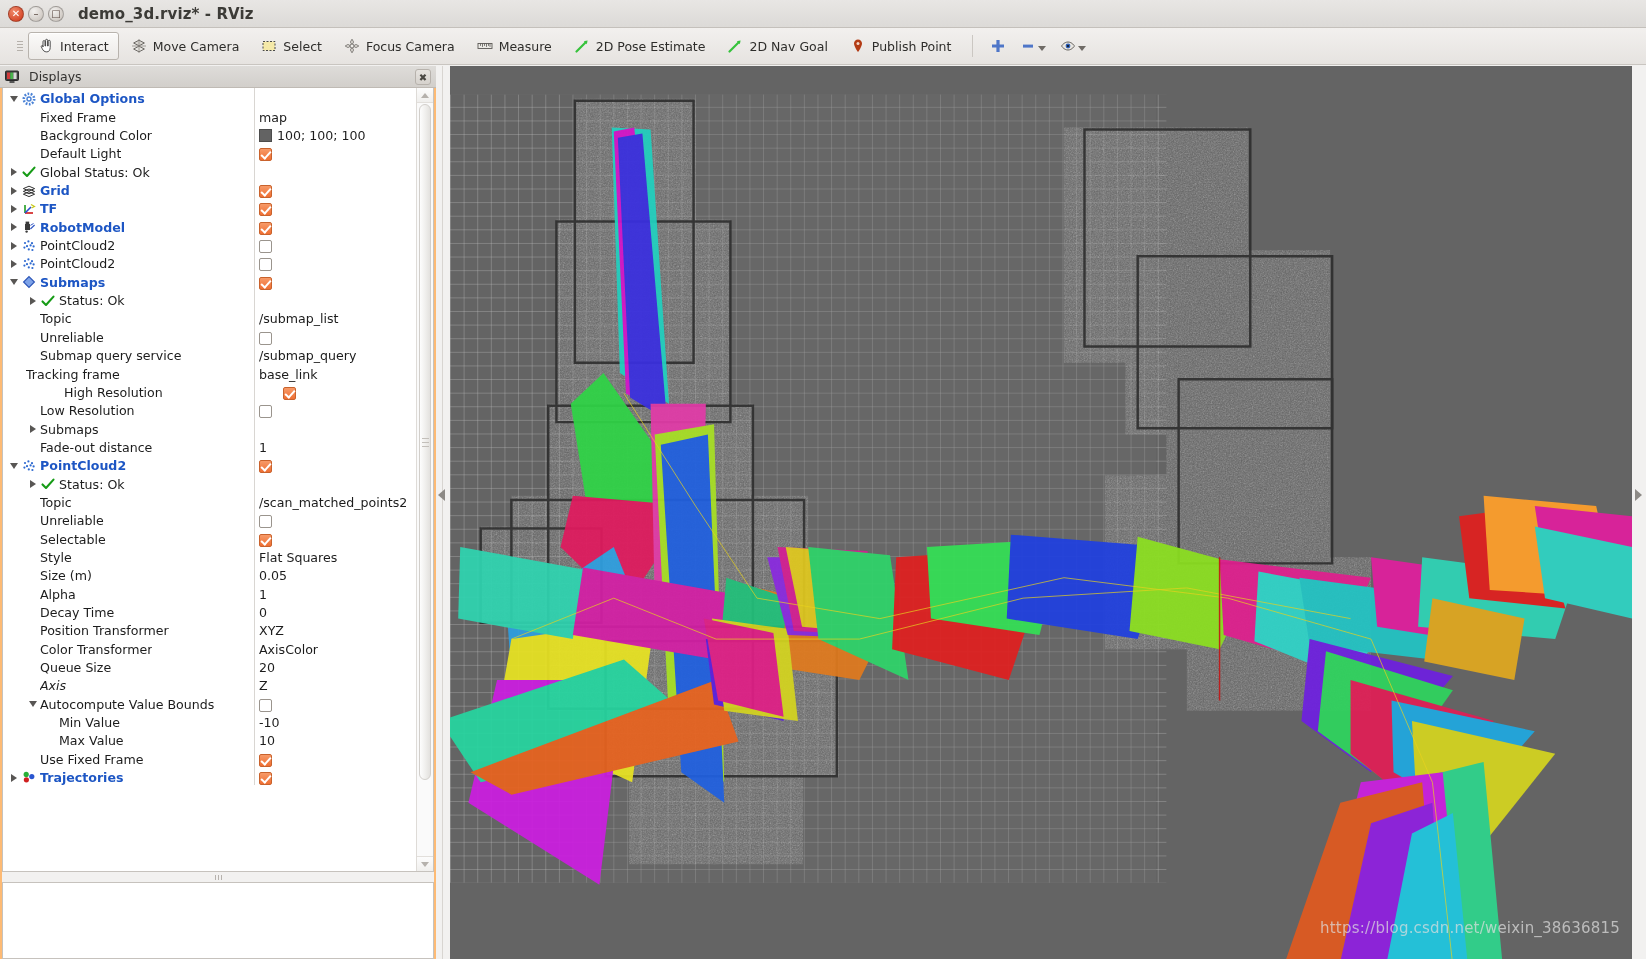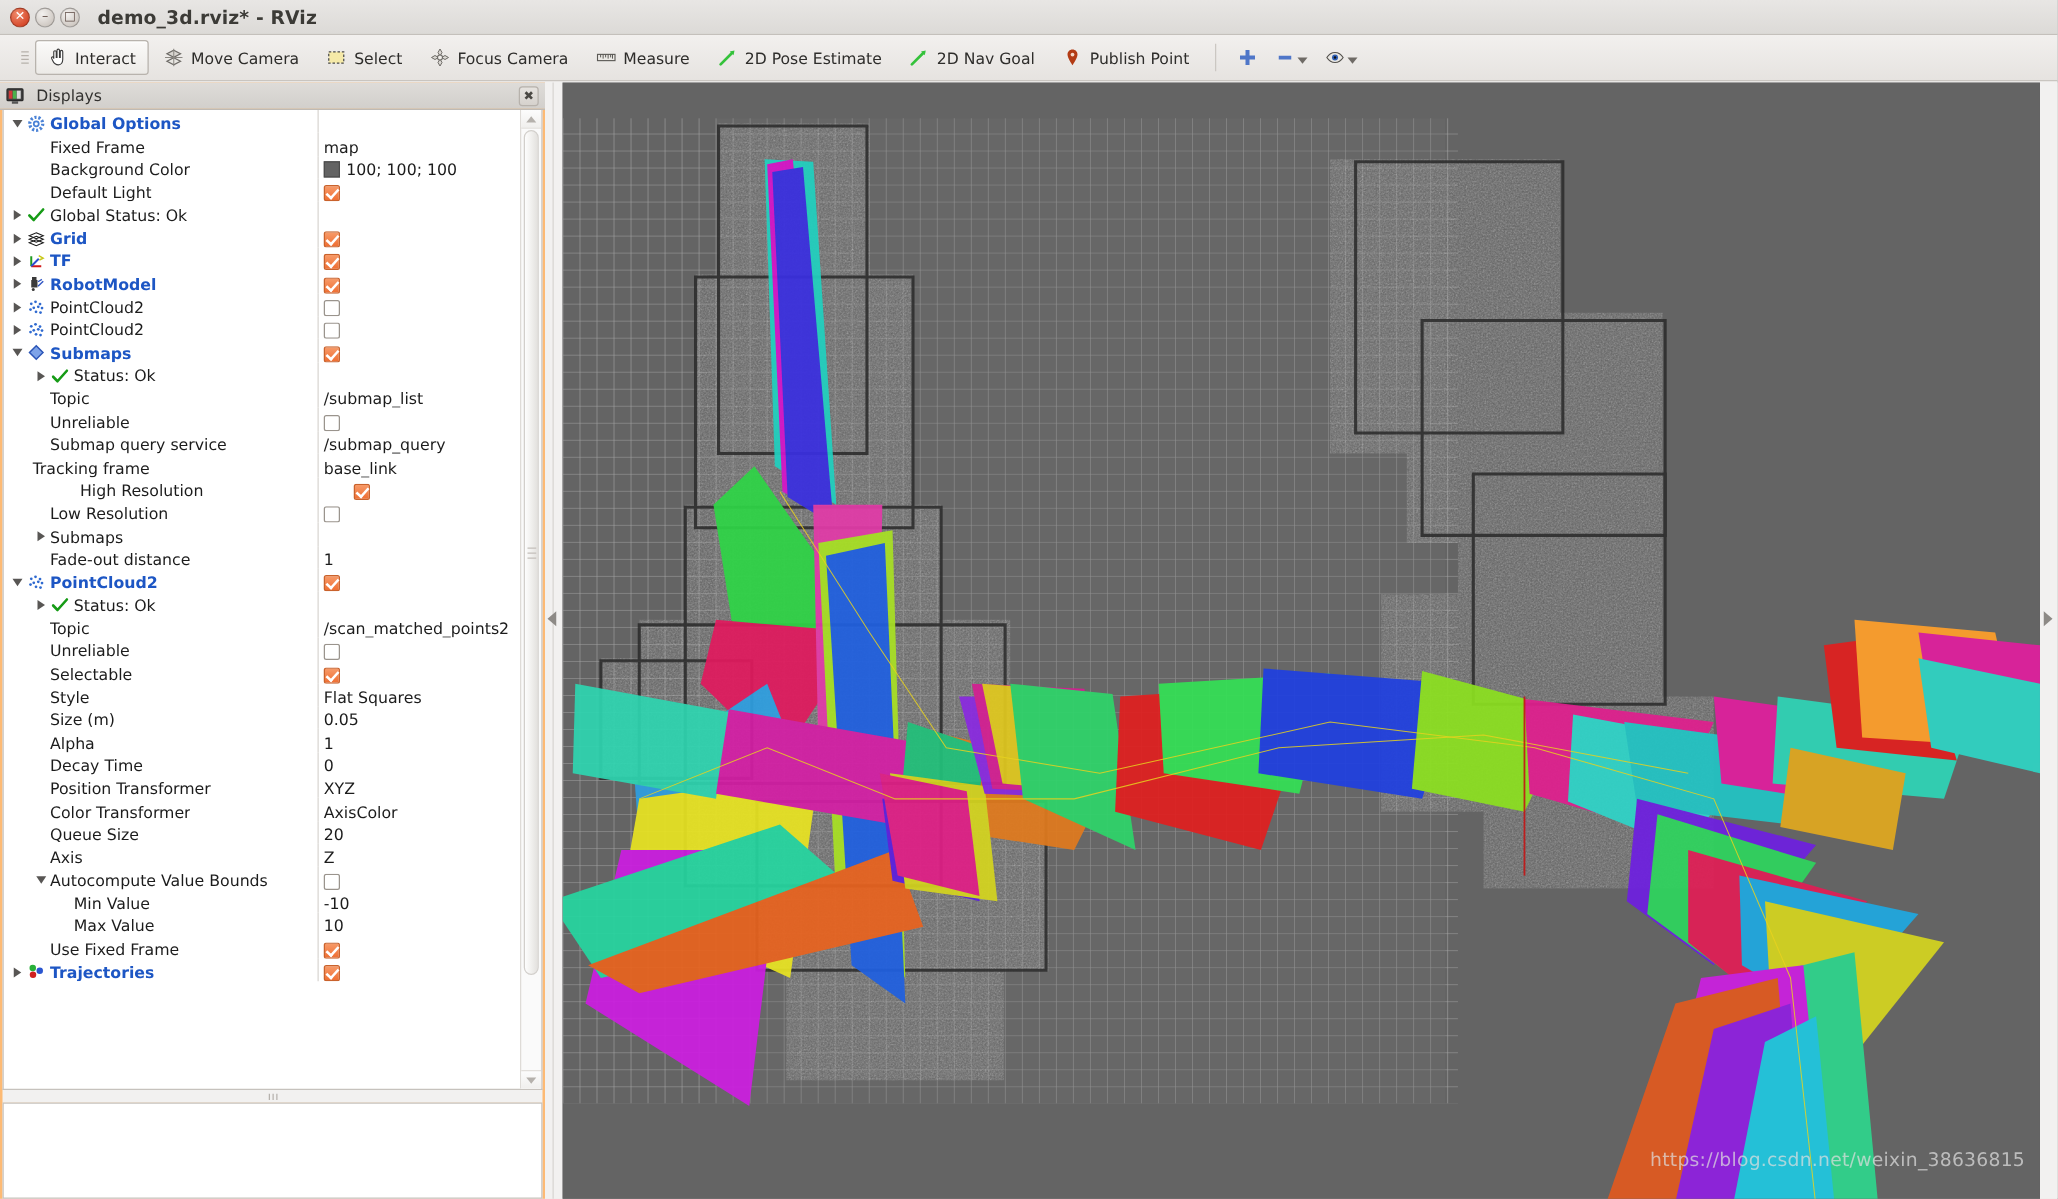--- a/index.html
+++ b/index.html
@@ -809,21 +809,21 @@
             <div class="namecell" style="padding-left: 23px;">
               <span class="expander"></span>
               <span class="lbl">Queue Size</span>
             </div>
             <span class="colsep"></span>
             <div class="valcell">
               <span>20</span>
             </div>
           </div>
           <div class="row">
-            <div class="namecell" style="padding-left: 23px;">
+            <div class="namecell" style="padding-left: 23px; font-style: italic;">
               <span class="expander"></span>
               <span class="lbl">Axis</span>
             </div>
             <span class="colsep"></span>
             <div class="valcell">
               <span>Z</span>
             </div>
           </div>
           <div class="row">
             <div class="namecell" style="padding-left: 23px;">

